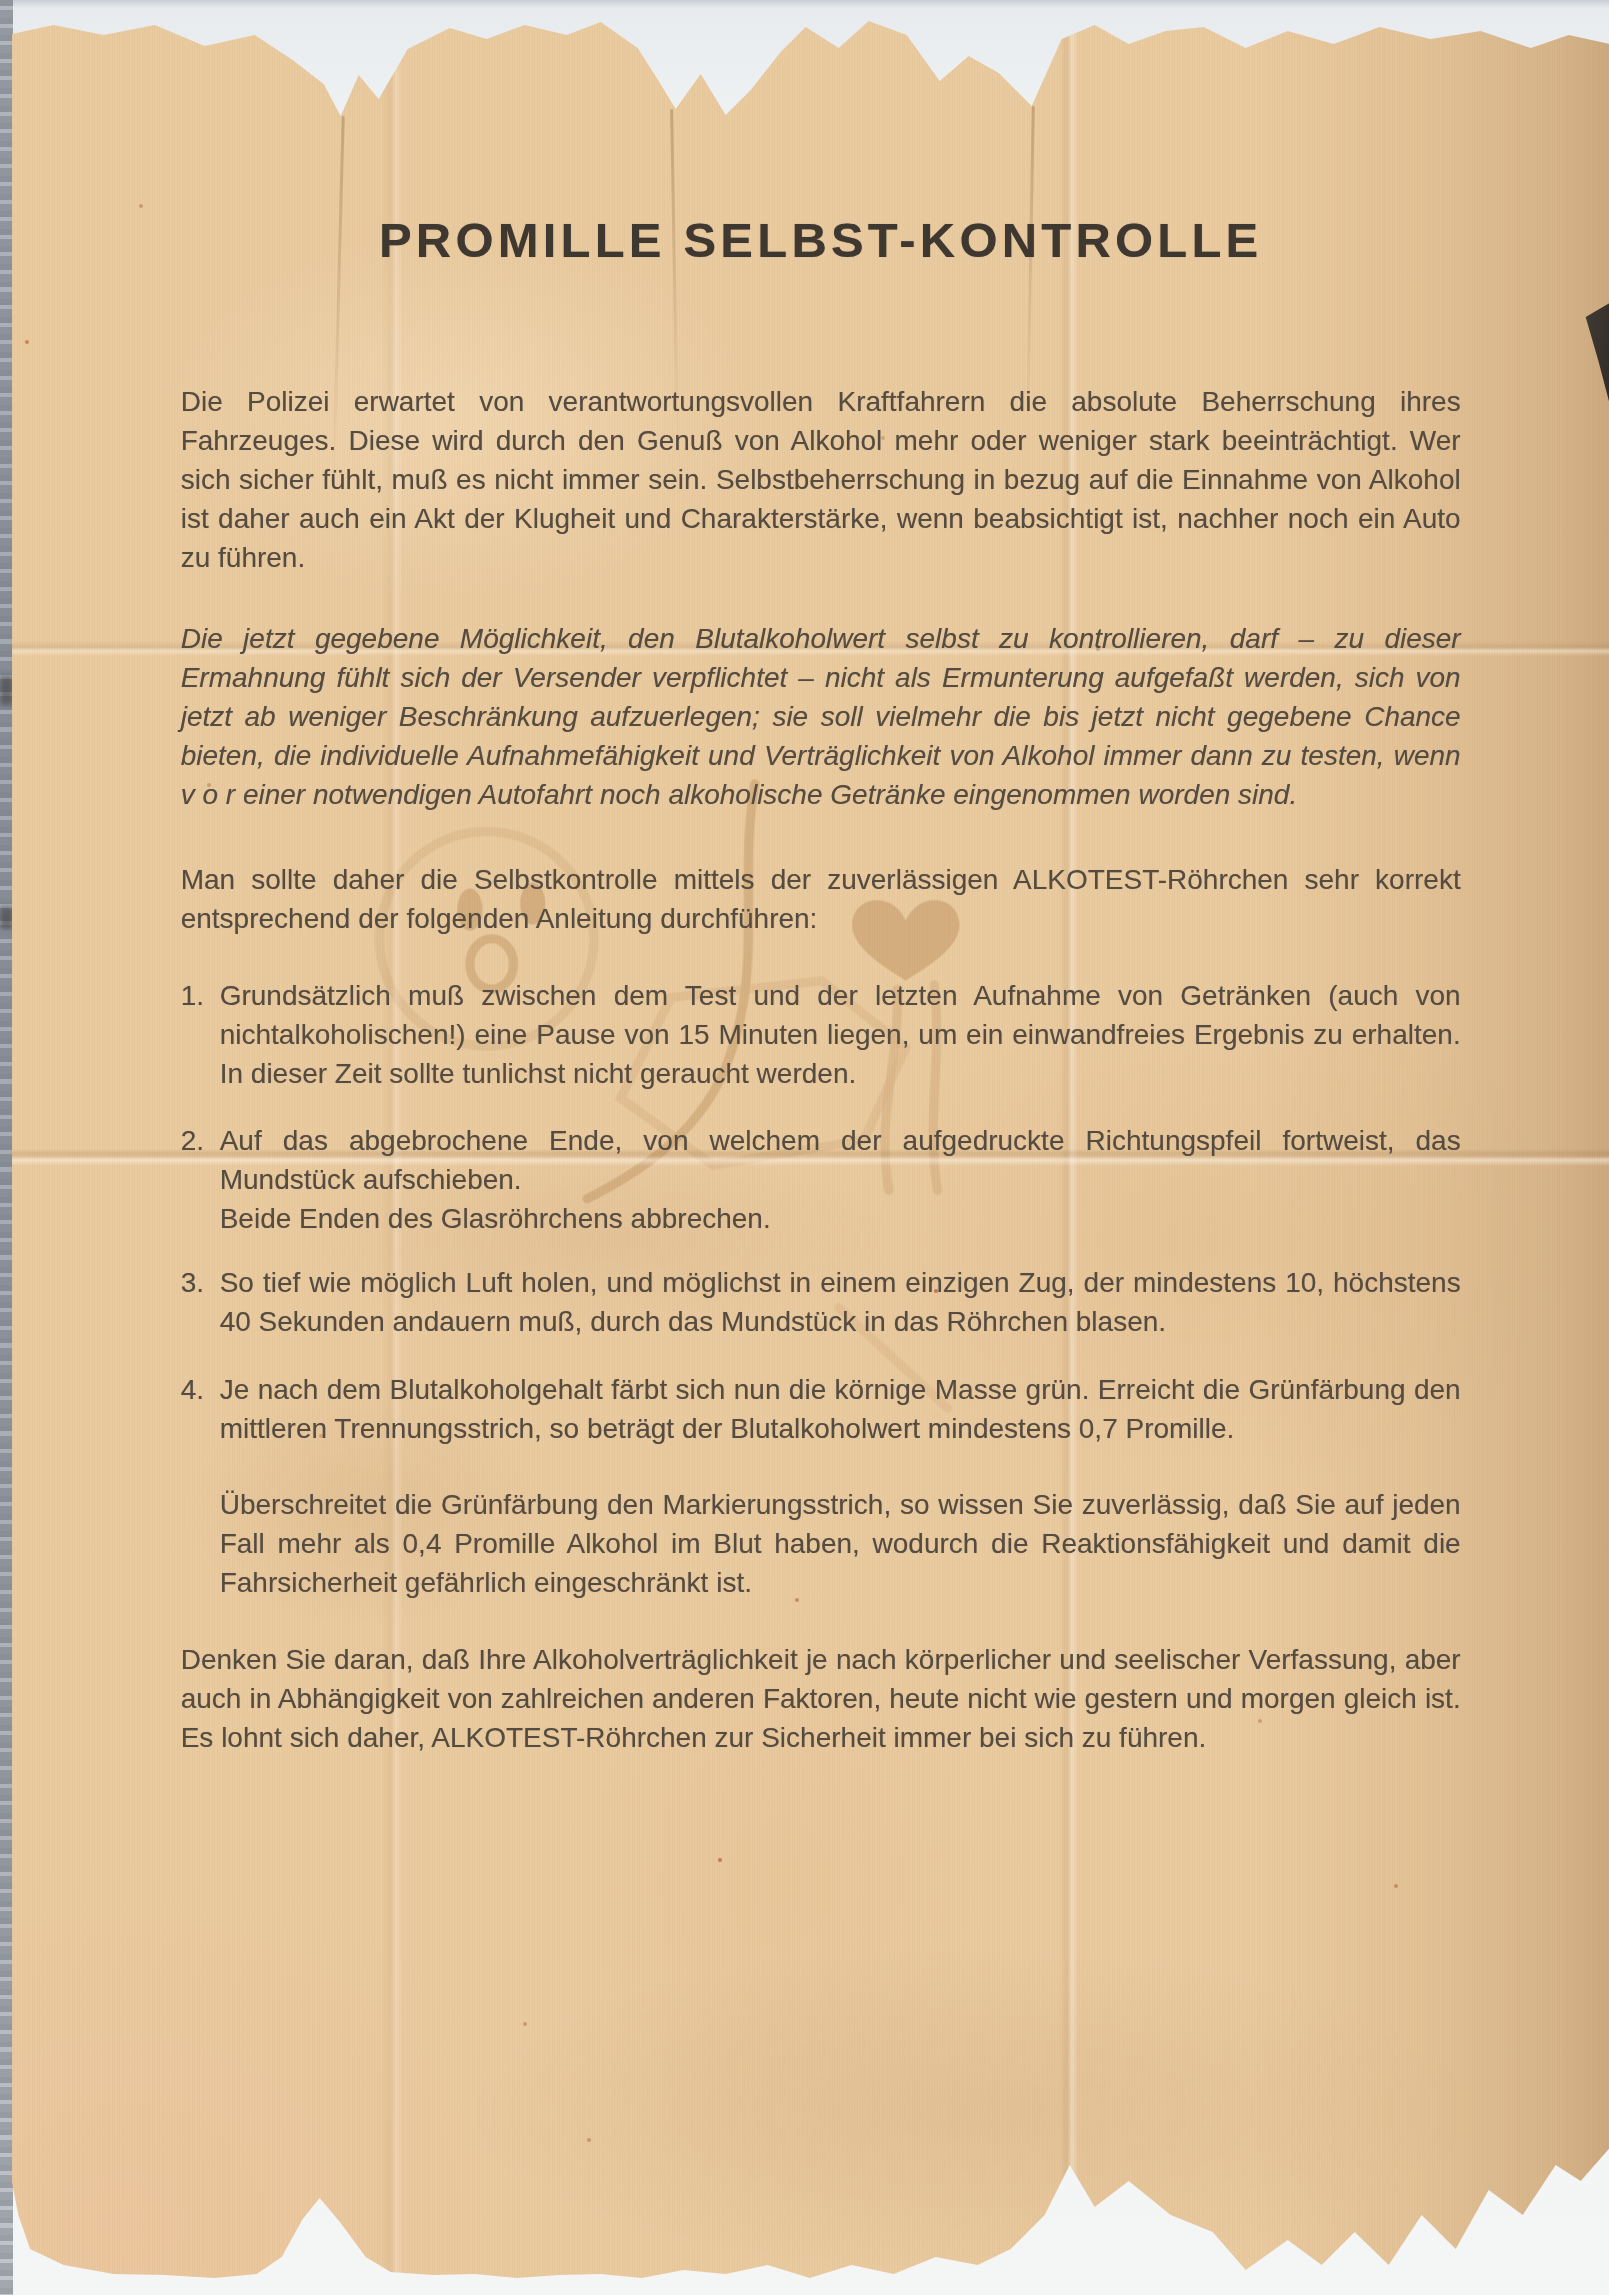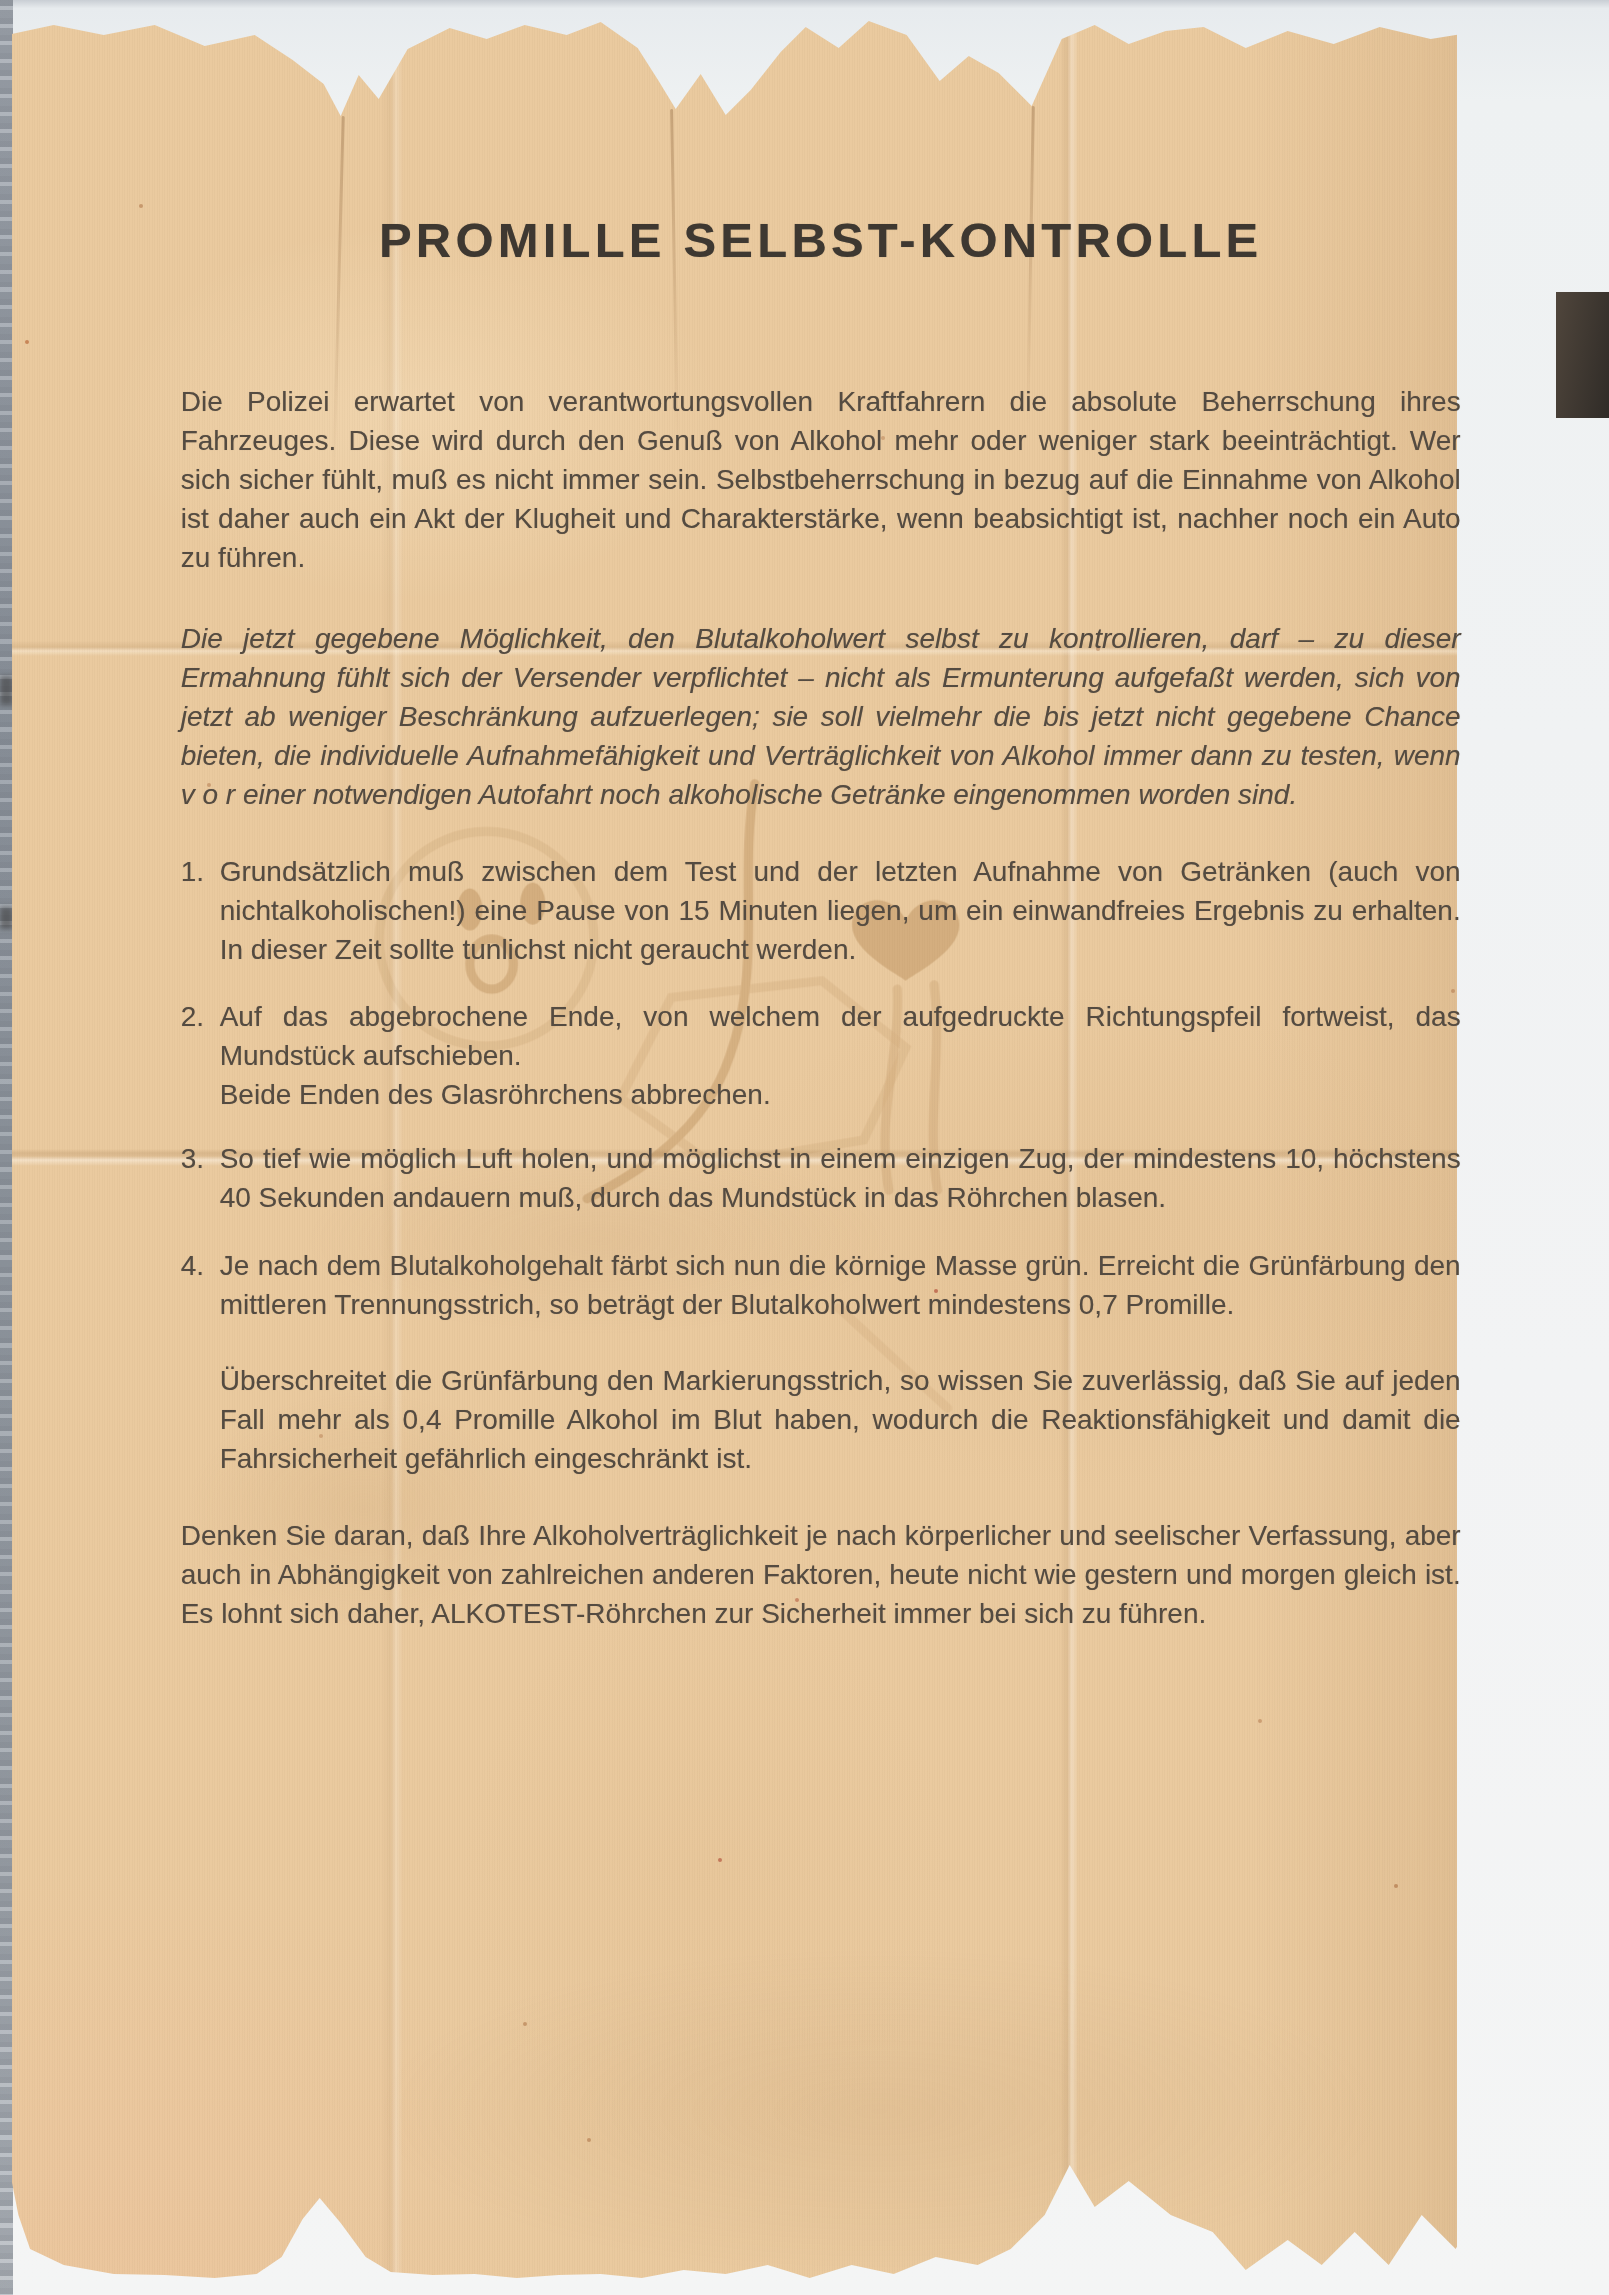--- a/index.html
+++ b/index.html
@@ -16,21 +16,21 @@
       linear-gradient(180deg,#a7adb5 0,#959ca5 30%,#9aa1a9 55%,#a3a9b0 80%,#b9bec4 100%);
   }
   .left-strip .smudge{position:absolute;left:0;width:12.6px;height:28.5px;background:rgba(40,38,36,.45);filter:blur(2.5px);}
   
   .bg-notch{
     position:absolute;left:1556px;top:292px;width:54px;height:126px;
     background:linear-gradient(100deg,#50463c,#2f2b27);
   }
   
   .paper{
-    position:absolute;left:11.7px;top:0;width:1445px;height:2295px;
+    position:absolute;left:11.7px;top:0;width:1598px;height:2295px;
     background:
       radial-gradient(436px 268px at 28% 18%,rgba(255,238,208,.30),transparent 70%),
       radial-gradient(537px 352px at 74% 54%,rgba(208,168,118,.17),transparent 72%),
       radial-gradient(352px 436px at 48% 82%,rgba(219,180,131,.15),transparent 70%),
       radial-gradient(587px 503px at 7% 97%,rgba(241,178,150,.17),transparent 72%),
       #eaca9f;
     clip-path:polygon(
       0px 34px,42px 25px,92px 35px,143px 25px,193px 46px,243px 35px,281px 60px,312px 84px,329px 116px,
       347px 75px,367px 99px,396px 49px,438px 28px,475px 39px,513px 25px,555px 35px,589px 22px,626px 48px,
       647px 81px,664px 109px,689px 74px,714px 115px,739px 90px,769px 52px,794px 27px,827px 48px,857px 21px,
@@ -143,20 +143,21 @@
     <span style="left:1246px;top:1719px;background:rgba(150,80,35,.35)"></span>
     <span style="left:869px;top:436px;background:rgba(150,80,35,.3)"></span>
     <span style="left:575px;top:2138px;background:rgba(150,80,35,.4)"></span>
   </div>
 
   <div class="content">
     <h1 class="title">PROMILLE SELBST-KONTROLLE</h1>
 
     <p class="p1">Die Polizei erwartet von verantwortungsvollen Kraftfahrern die absolute Beherrschung ihres Fahrzeuges. Diese wird durch den Genuß von Alkohol mehr oder weniger stark beeinträchtigt. Wer sich sicher fühlt, muß es nicht immer sein. Selbstbeherrschung in bezug auf die Einnahme von Alkohol ist daher auch ein Akt der Klugheit und Charakterstärke, wenn beabsichtigt ist, nachher noch ein Auto zu führen.</p>
     <p class="p2">Die jetzt gegebene Möglichkeit, den Blutalkoholwert selbst zu kontrollieren, darf – zu dieser Ermahnung fühlt sich der Versender verpflichtet – nicht als Ermunterung aufgefaßt werden, sich von jetzt ab weniger Beschränkung aufzuerlegen; sie soll vielmehr die bis jetzt nicht gegebene Chance bieten, die individuelle Aufnahmefähigkeit und Verträglichkeit von Alkohol immer dann zu testen, wenn v o r einer notwendigen Autofahrt noch alkoholische Getränke eingenommen worden sind.</p>
+    <p class="p3">Man sollte daher die Selbstkontrolle mittels der zuverlässigen ALKOTEST-Röhrchen sehr korrekt entsprechend der folgenden Anleitung durchführen:</p>
 
     <div class="step s1">
       <div class="step-num">1.</div>
       <div class="step-body">
         <p>Grundsätzlich muß zwischen dem Test und der letzten Aufnahme von Getränken (auch von nichtalkoholischen!) eine Pause von 15 Minuten liegen, um ein einwandfreies Ergebnis zu erhalten. In dieser Zeit sollte tunlichst nicht geraucht werden.</p>
       </div>
     </div>
 
     <div class="step s2">
       <div class="step-num">2.</div>

